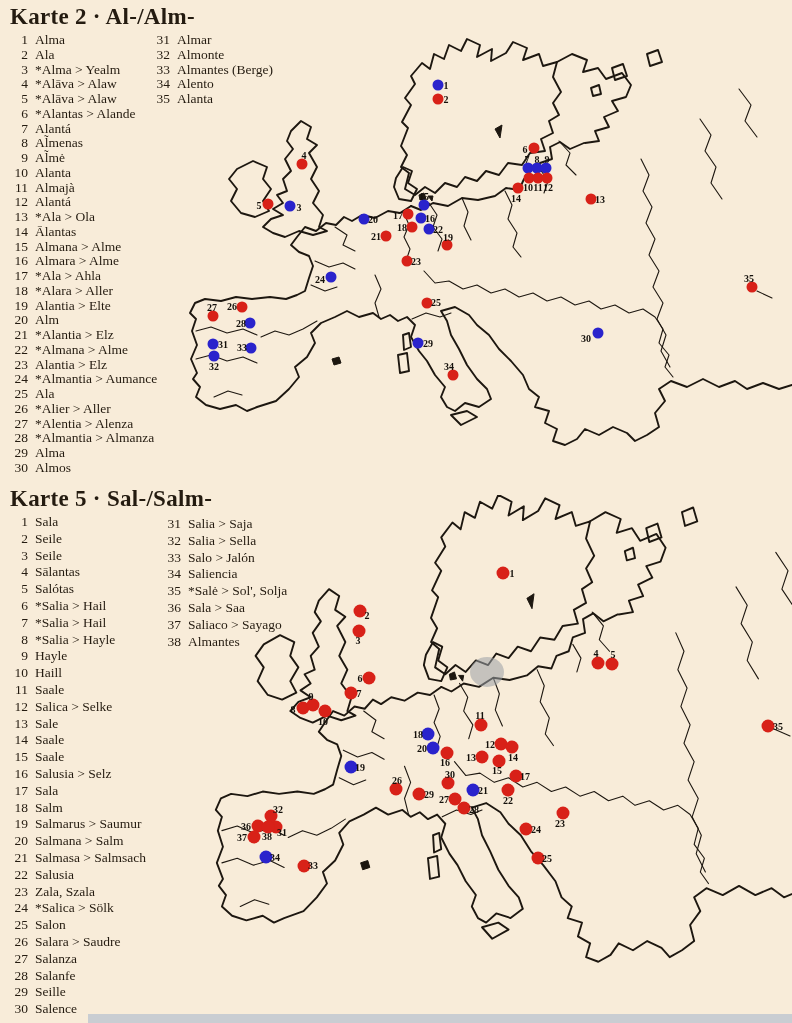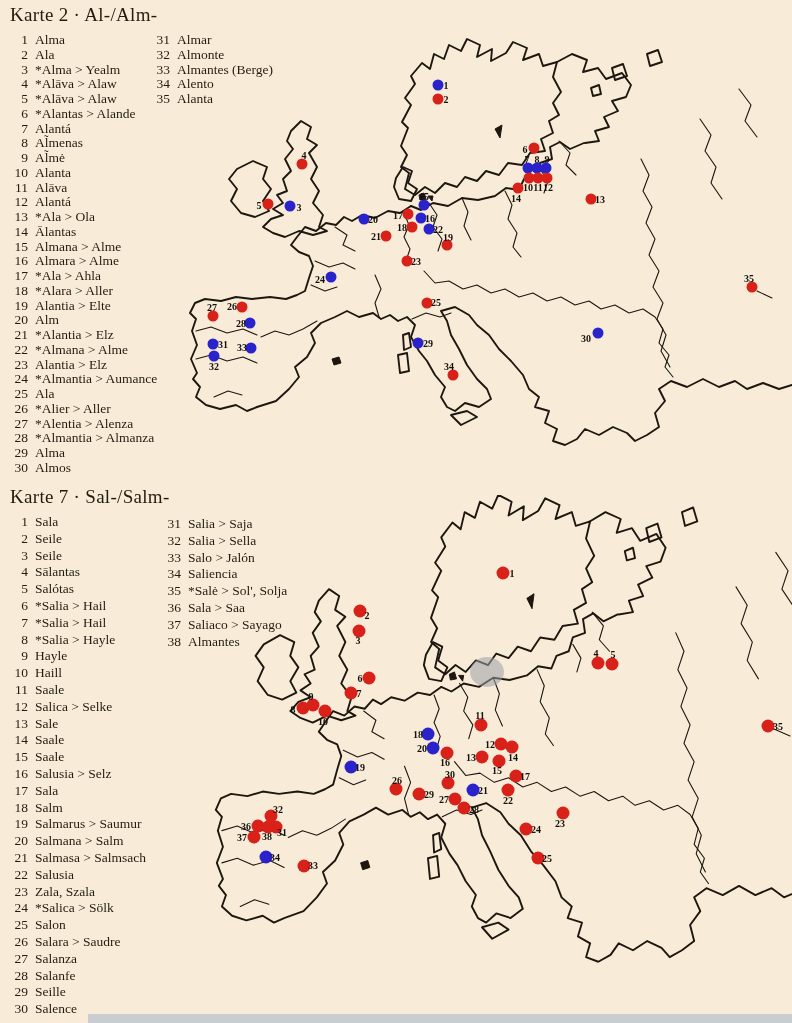--- a/index.html
+++ b/index.html
@@ -3,21 +3,21 @@
 <meta charset="utf-8">
 <style>
   html,body{margin:0;padding:0;}
   .page{
     position:relative;width:792px;height:1023px;overflow:hidden;
     background:#f8ecd9;
     font-family:"Liberation Serif", serif;
     color:#241b10;
   }
   .map-title{
-    position:absolute;font-size:19px;font-weight:400;letter-spacing:.3px;
+    position:absolute;font-size:23px;font-weight:700;letter-spacing:.3px;
     white-space:nowrap;
   }
   .legend{position:absolute;font-size:13.5px;}
   .legend .leg-row{display:flex;align-items:baseline;white-space:nowrap;}
   .legend.rh1 .leg-row{height:14.75px;line-height:14.75px;}
   .legend.rh2 .leg-row{height:16.8px;line-height:16.8px;}
   .leg-num{width:18px;text-align:right;margin-right:7px;flex:none;}
   .leg-text{white-space:nowrap;}
   .map-svg{position:absolute;left:180px;top:0;}
   .map-svg.second{top:495px;}
@@ -135,21 +135,21 @@
       <div class="leg-row">
         <span class="leg-num">9</span>
         <span class="leg-text">Al̃mė</span>
       </div>
       <div class="leg-row">
         <span class="leg-num">10</span>
         <span class="leg-text">Alanta</span>
       </div>
       <div class="leg-row">
         <span class="leg-num">11</span>
-        <span class="leg-text">Alāva</span>
+        <span class="leg-text">Almajà</span>
       </div>
       <div class="leg-row">
         <span class="leg-num">12</span>
         <span class="leg-text">Alantá</span>
       </div>
       <div class="leg-row">
         <span class="leg-num">13</span>
         <span class="leg-text">*Ala &gt; Ola</span>
       </div>
       <div class="leg-row">
@@ -316,21 +316,21 @@
       <span class="dot-label" style="left: 749px; top: 278px;">35</span>
     </div>
 
   <svg class="map-svg second" width="612" height="528" viewBox="180 495 612 528">
     <g transform="translate(22,450) scale(1.02,1.15)">
       <use href="#europe"></use>
     </g>
     <ellipse cx="487" cy="672" rx="17" ry="15" fill="#9aa0a6" opacity="0.55" stroke="none"></ellipse>
     <line class="river" x1="774" y1="729" x2="790" y2="736"></line>
   </svg>
-  <h2 class="map-title" style="left:10px;top:486px;margin:0">Karte 7 · Sal-/Salm-</h2>
+  <h2 class="map-title" style="left:10px;top:486px;margin:0">Karte 5 · Sal-/Salm-</h2>
   <div class="legend rh2" style="left:10px;top:514px">
       <div class="leg-row">
         <span class="leg-num">1</span>
         <span class="leg-text">Sala</span>
       </div>
       <div class="leg-row">
         <span class="leg-num">2</span>
         <span class="leg-text">Seile</span>
       </div>
       <div class="leg-row">

